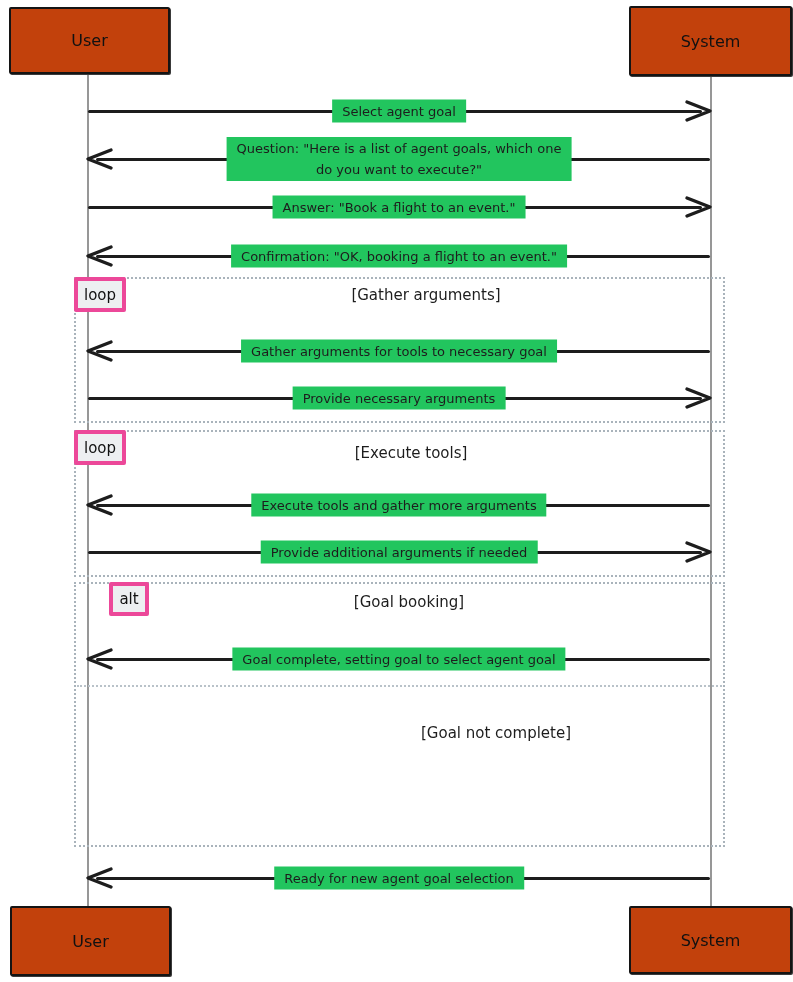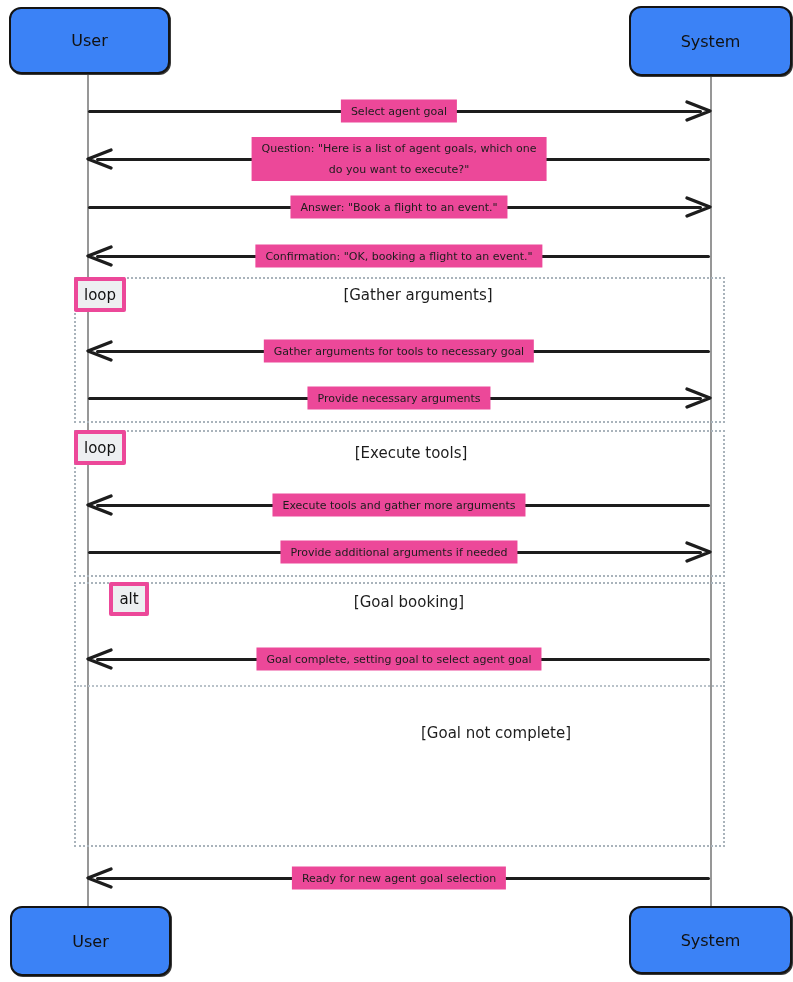--- a/index.html
+++ b/index.html
@@ -2,21 +2,21 @@
 <html><head>
 <meta charset="utf-8">
 <style>
   html,body{margin:0;padding:0;background:#ffffff;}
   .canvas{
     position:relative;width:793px;height:982px;background:#ffffff;overflow:hidden;
     font-family:"DejaVu Sans", sans-serif;color:#1d1d1d;
   }
   .lifeline{position:absolute;width:2px;background:#979797;}
   .actor{
-    position:absolute;background:#3b82f6;border:2.5px solid #141414;border-radius:12px;
+    position:absolute;background:#c2410c;border:2.5px solid #141414;border-radius:2px;
     display:flex;align-items:center;justify-content:center;
     font-size:16px;color:#111;box-shadow:1px 1px 0 #3a3a3a;
   }
   .frame{position:absolute;border:2px dotted #a9b3bb;}
   .frame-label{
     position:absolute;left:-2px;top:-2px;background:#edeff1;border:4px solid #ec4899;
     border-radius:2px;display:flex;align-items:center;justify-content:center;
     font-size:15px;color:#111;
   }
   .frame-title{
@@ -29,22 +29,22 @@
     font-size:15px;line-height:23px;white-space:nowrap;
   }
   .msg{position:absolute;left:87px;width:624px;height:0;}
   .msg .line{
     position:absolute;top:-1.5px;height:3px;background:#1d1d1d;border-radius:3px;
   }
   .msg.to-right .line{left:1px;right:9px;}
   .msg.to-left  .line{left:9px;right:1px;}
   .msg .text{
     position:absolute;left:50%;top:0;transform:translate(-50%,-50%);
-    background:#ec4899;padding:1px 10px;text-align:center;white-space:nowrap;
-    font-size:11px;line-height:21px;z-index:2;
+    background:#22c55e;padding:1px 10px;text-align:center;white-space:nowrap;
+    font-size:13px;line-height:21px;z-index:2;
   }
   .head{position:absolute;top:-12px;z-index:1;}
   .head.left{left:-2px;}
   .head.right{right:-2px;}
 </style>
 </head>
 <body>
 
 <div class="canvas">
 
@@ -61,21 +61,21 @@
     <span>User</span>
   </div>
   <div class="actor" style="left:629px;top:906px;width:159px;height:64px;">
     <span>System</span>
   </div>
 
   <div class="frame" style="left:74px;top:277px;width:647px;height:142px;">
     <div class="frame-label" style="width:44px;height:27px;">
       <span>loop</span>
     </div>
-    <div class="frame-title" style="left:342px;top:7px;">[Gather arguments]</div>
+    <div class="frame-title" style="left:350px;top:7px;">[Gather arguments]</div>
   </div>
 
   <div class="frame" style="left:74px;top:430px;width:647px;height:143px;">
     <div class="frame-label" style="width:44px;height:27px;">
       <span>loop</span>
     </div>
     <div class="frame-title" style="left:335px;top:12px;">[Execute tools]</div>
   </div>
 
   <div class="frame" style="left:74px;top:582px;width:647px;height:261px;">

